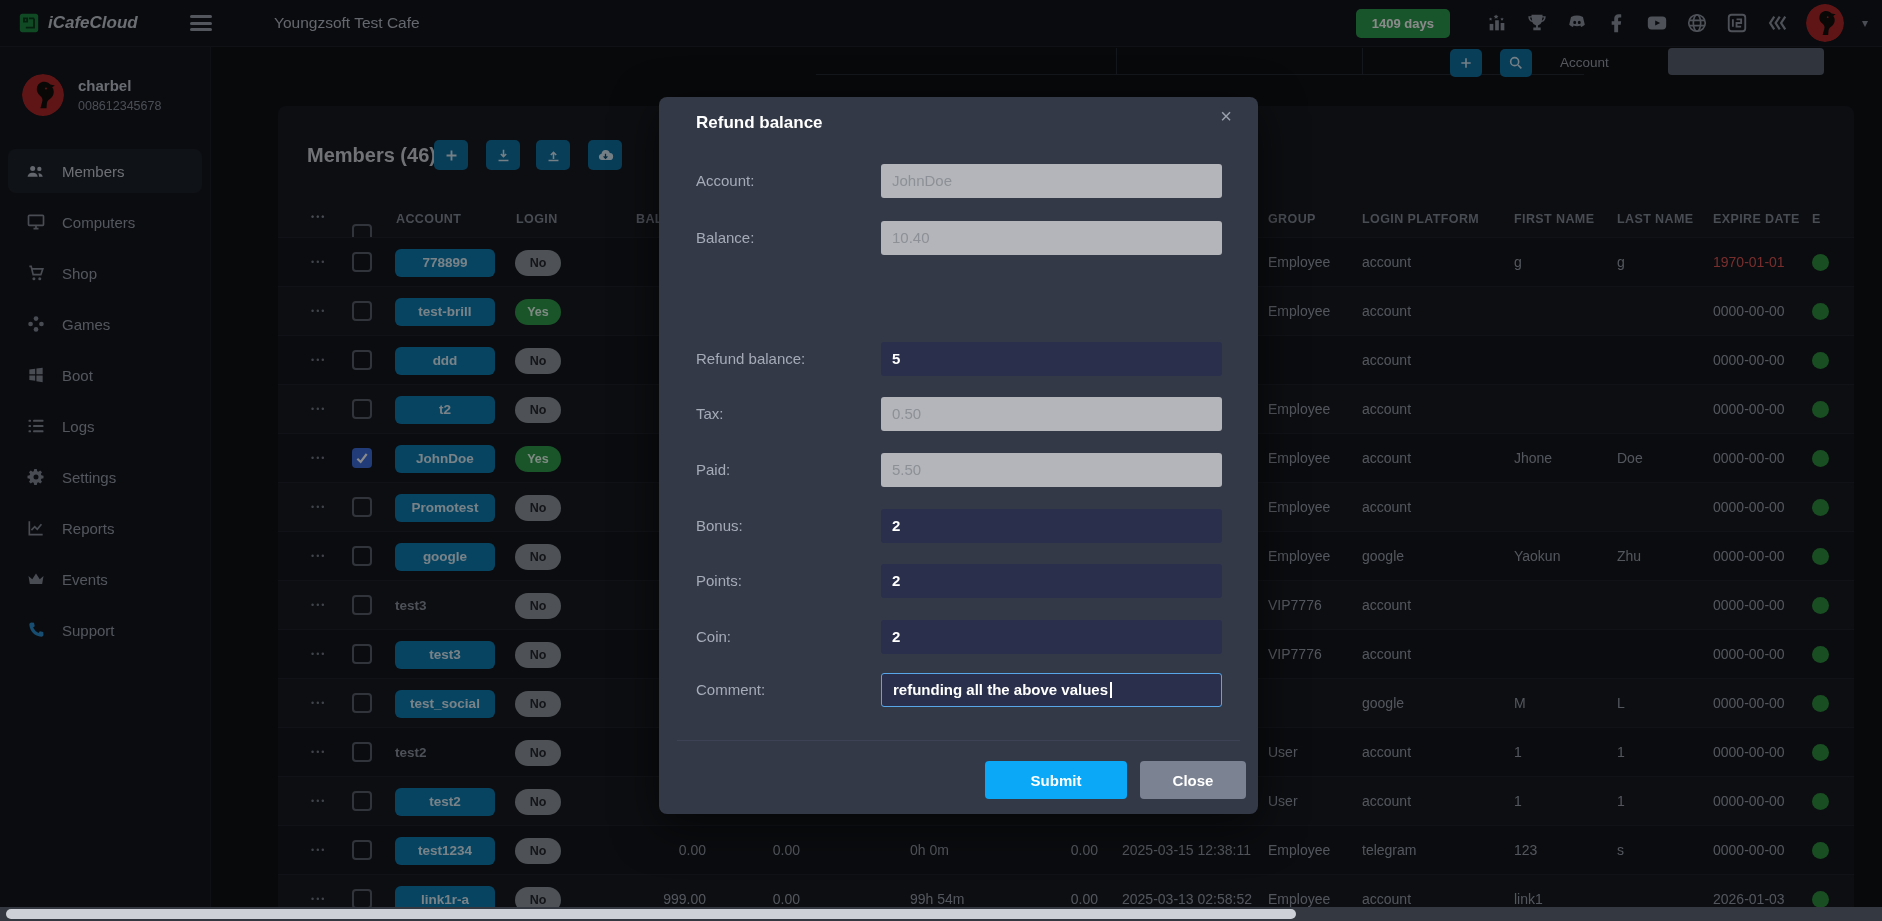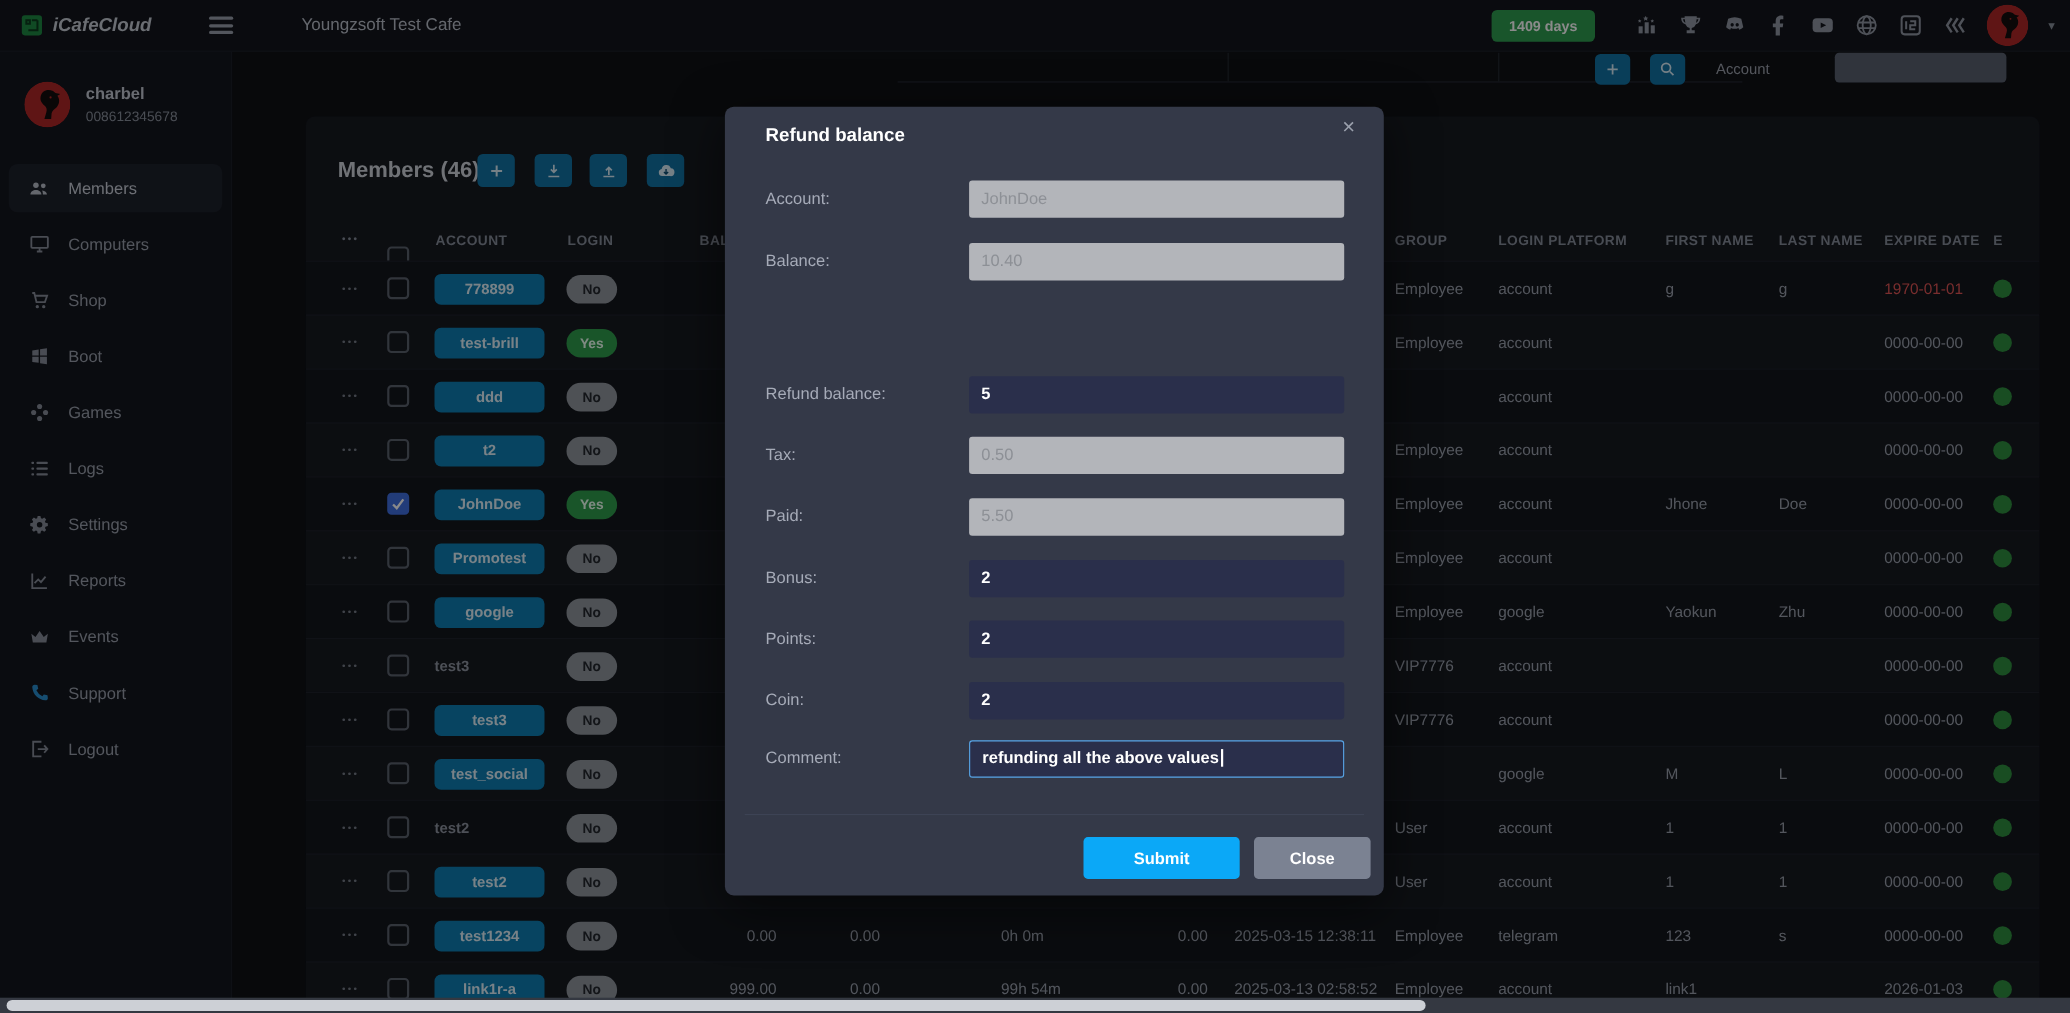--- a/index.html
+++ b/index.html
@@ -229,35 +229,35 @@
             <path d="M4 4h2.2l2.4 10h9.2l2.4-7H7.4" fill="none" stroke="currentColor" stroke-width="2"></path>
             <circle cx="9.5" cy="19" r="1.8"></circle>
             <circle cx="16.5" cy="19" r="1.8"></circle>
           </svg>
         </span>
         <span>Shop</span>
       </div>
       <div class="menu-item">
         <span class="mi-icon">
           <svg viewBox="0 0 24 24" fill="currentColor">
-            <path d="M4 5.5l7-1v6.5H4zM12.5 4.3L20 3.2V11h-7.5zM4 12.5h7V19l-7-1zM12.5 12.5H20v8.2l-7.5-1.1z"></path>
-          </svg>
-        </span>
-        <span>Boot</span>
-      </div>
-      <div class="menu-item">
-        <span class="mi-icon">
-          <svg viewBox="0 0 24 24" fill="currentColor">
             <circle cx="12" cy="5.5" r="2.8"></circle>
             <circle cx="12" cy="18.5" r="2.8"></circle>
             <circle cx="5.5" cy="12" r="2.8"></circle>
             <circle cx="18.5" cy="12" r="2.8"></circle>
           </svg>
         </span>
         <span>Games</span>
+      </div>
+      <div class="menu-item">
+        <span class="mi-icon">
+          <svg viewBox="0 0 24 24" fill="currentColor">
+            <path d="M4 5.5l7-1v6.5H4zM12.5 4.3L20 3.2V11h-7.5zM4 12.5h7V19l-7-1zM12.5 12.5H20v8.2l-7.5-1.1z"></path>
+          </svg>
+        </span>
+        <span>Boot</span>
       </div>
       <div class="menu-item">
         <span class="mi-icon">
           <svg viewBox="0 0 24 24" fill="currentColor">
             <rect x="3" y="4.5" width="3" height="2.4" rx="1"></rect>
             <rect x="8.5" y="4.5" width="12.5" height="2.4" rx="1"></rect>
             <rect x="3" y="10.8" width="3" height="2.4" rx="1"></rect>
             <rect x="8.5" y="10.8" width="12.5" height="2.4" rx="1"></rect>
             <rect x="3" y="17.1" width="3" height="2.4" rx="1"></rect>
             <rect x="8.5" y="17.1" width="12.5" height="2.4" rx="1"></rect>
@@ -290,29 +290,20 @@
         </span>
         <span>Events</span>
       </div>
       <div class="menu-item">
         <span class="mi-icon accent">
           <svg viewBox="0 0 24 24" fill="currentColor">
             <path d="M6.6 3l3 .4.9 4-2 1.6a13 13 0 006.5 6.5l1.6-2 4 .9.4 3c.1 1.5-1.2 2.7-2.7 2.6C10.5 19.4 4.6 13.5 4 5.7 3.9 4.2 5.1 3 6.6 3z"></path>
           </svg>
         </span>
         <span>Support</span>
-      </div>
-      <div class="menu-item">
-        <span class="mi-icon">
-          <svg viewBox="0 0 24 24" fill="none" stroke="currentColor" stroke-width="2">
-            <path d="M14 4H5v16h9"></path>
-            <path d="M10 12h10M17 8l3.5 4-3.5 4"></path>
-          </svg>
-        </span>
-        <span>Logout</span>
       </div>
     </div>
 </div>
 
 <div class="content">
 
   <div class="fdiv" style="left:906px"></div>
   <div class="fdiv" style="left:1152px"></div>
   <div class="fline"></div>
   <div class="fbtn" style="left:1240px">

